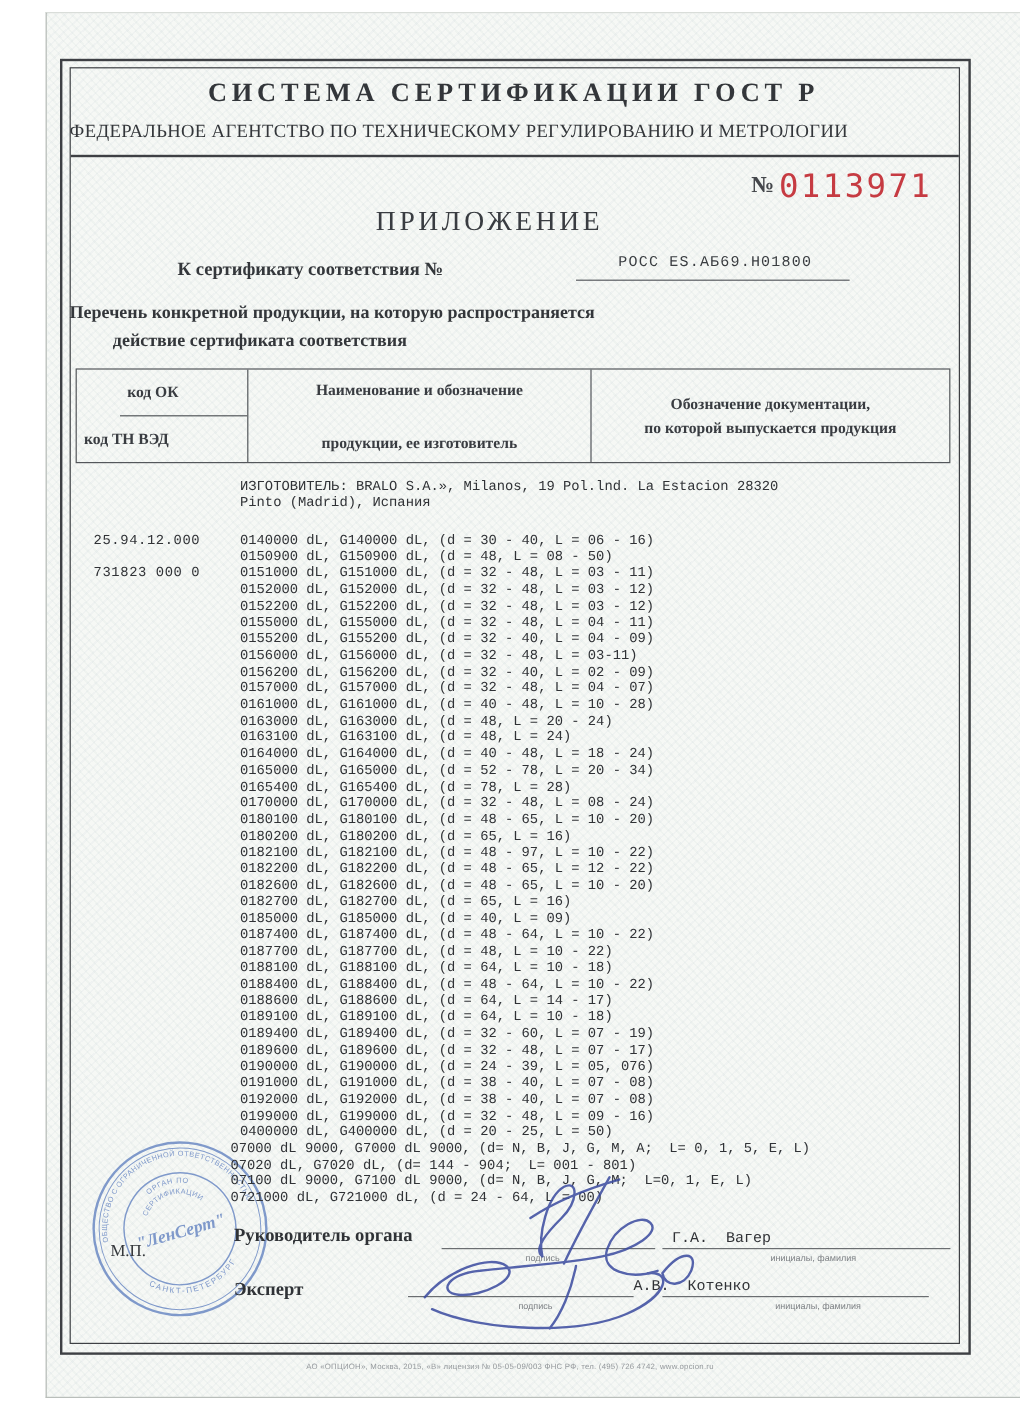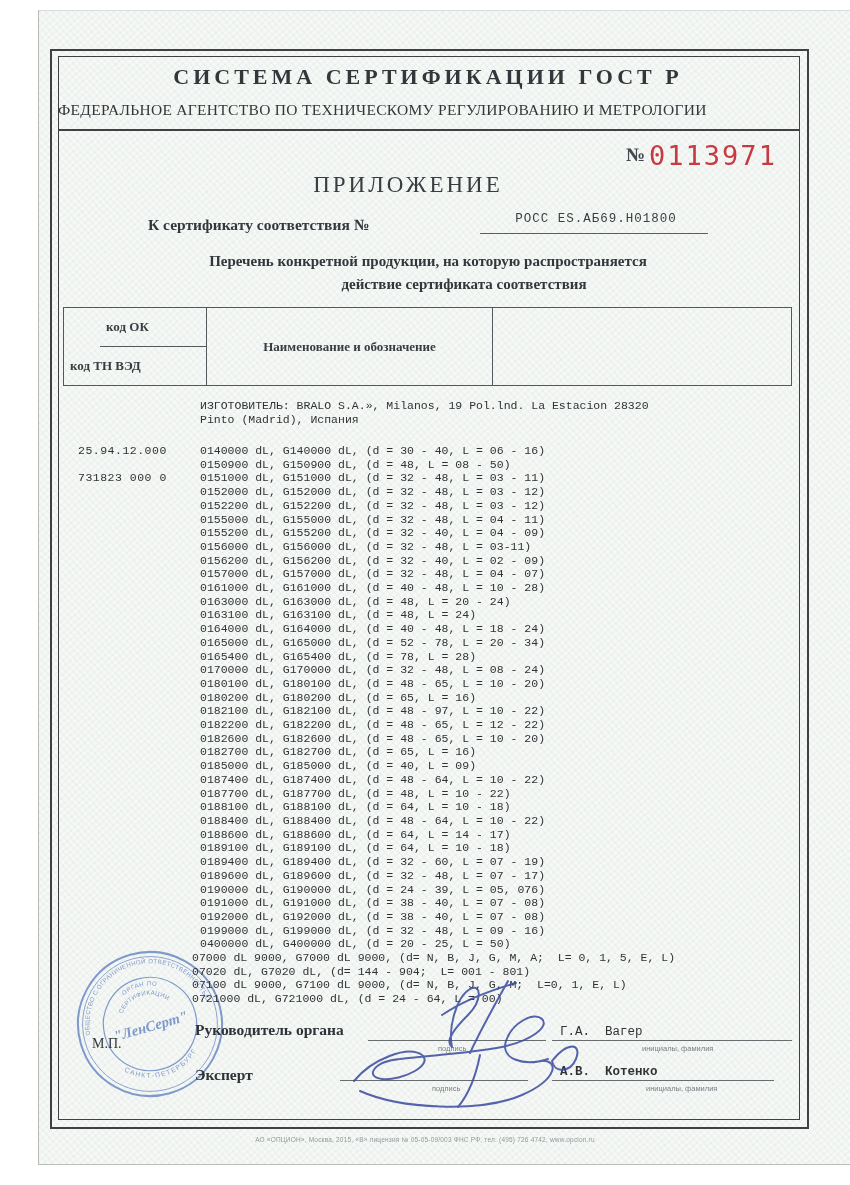--- a/index.html
+++ b/index.html
@@ -29,21 +29,21 @@
   .blank-no .nosign{font-size:19px;color:#44474b;font-weight:bold;vertical-align:4px;}
   .blank-no .digits{font-family:"DejaVu Sans Mono",monospace;font-size:27px;letter-spacing:2px;color:#c63b42;}
 
   .title-pril{position:absolute;left:58px;top:172px;width:700px;text-align:center;
     font-weight:normal;font-size:23px;letter-spacing:3px;color:#393c41;z-index:2;}
   .cert-label{position:absolute;left:148px;top:216px;font-weight:bold;font-size:15.5px;color:#34373b;z-index:2;}
   .cert-number{position:absolute;left:482px;top:212px;width:228px;text-align:center;
     font-family:"Liberation Mono",monospace;font-size:12.5px;letter-spacing:1px;color:#3a3d41;z-index:2;}
   .cert-underline{position:absolute;left:480px;top:233px;width:228px;border-bottom:1.2px solid #5a5d61;z-index:2;}
 
-  .subtitle{position:absolute;left:58px;width:740px;text-align:center;font-weight:bold;
+  .subtitle{position:absolute;left:58px;width:740px;font-weight:bold;
     font-size:15px;color:#33363a;z-index:2;}
   .subtitle.l1{top:253px;}
   .subtitle.l2{top:276px;padding-left:36px;}
 
   
   .thead{position:absolute;left:63px;top:307px;width:727px;height:77px;
     border:1.5px solid #54575b;display:flex;z-index:2;color:#393c41;}
   .thead .c1{width:142px;border-right:1.2px solid #54575b;display:flex;flex-direction:column;}
   .thead .c1 .cell{flex:1;display:flex;align-items:center;padding-left:6px;
     font-weight:bold;font-size:13px;}
@@ -72,21 +72,21 @@
   .sig-line.n1{left:552px;top:1040px;width:240px;}
   .sig-line.n2{left:552px;top:1080px;width:222px;}
   .cap{position:absolute;font-family:"Liberation Sans",sans-serif;font-size:7.5px;color:#7d8084;z-index:2;}
   .cap.c1{left:438px;top:1044px;}
   .cap.c2{left:432px;top:1084px;}
   .cap.c3{left:642px;top:1044px;}
   .cap.c4{left:646px;top:1084px;}
   .sig-name{position:absolute;font-family:"Liberation Mono",monospace;font-size:12.5px;
     color:#303236;white-space:pre;z-index:2;}
   .sig-name.n1{left:560px;top:1025px;}
-  .sig-name.n2{left:560px;top:1065px;font-weight:bold;}
+  .sig-name.n2{left:528px;top:1065px;}
 
   .mp{position:absolute;left:92px;top:1036px;font-size:14px;color:#34373b;z-index:4;}
 
   .stamp{position:absolute;left:74px;top:948px;width:152px;height:152px;
     transform:rotate(-16deg);opacity:.78;z-index:1;}
   .ink{position:absolute;left:330px;top:975px;width:300px;height:145px;z-index:4;}
 
   .footer{position:absolute;left:0;top:1136px;width:850px;text-align:center;
     font-family:"Liberation Sans",sans-serif;font-size:6.5px;letter-spacing:.2px;color:#94989c;z-index:2;}
 </style>
@@ -114,20 +114,25 @@
 <div class="subtitle l1">Перечень конкретной продукции,  на которую распространяется</div>
 <div class="subtitle l2">действие сертификата соответствия</div>
 
 <div class="thead">
   <div class="c1">
     <div class="cell top">код ОК</div>
     <div class="cell">код ТН ВЭД</div>
   </div>
   <div class="c2">
     <div>Наименование и обозначение</div>
+    <div>продукции, ее изготовитель</div>
+  </div>
+  <div class="c3">
+    <div>Обозначение документации,</div>
+    <div>по которой выпускается продукция</div>
   </div>
 </div>
 
 <svg class="stamp" viewBox="0 0 150 150">
   <g fill="none" stroke="#6080c0">
     <circle cx="75" cy="75" r="71" stroke-width="2"></circle>
     <circle cx="75" cy="75" r="66.5" stroke-width="0.8"></circle>
     <circle cx="75" cy="75" r="46" stroke-width="1.2"></circle>
   </g>
   <defs>

